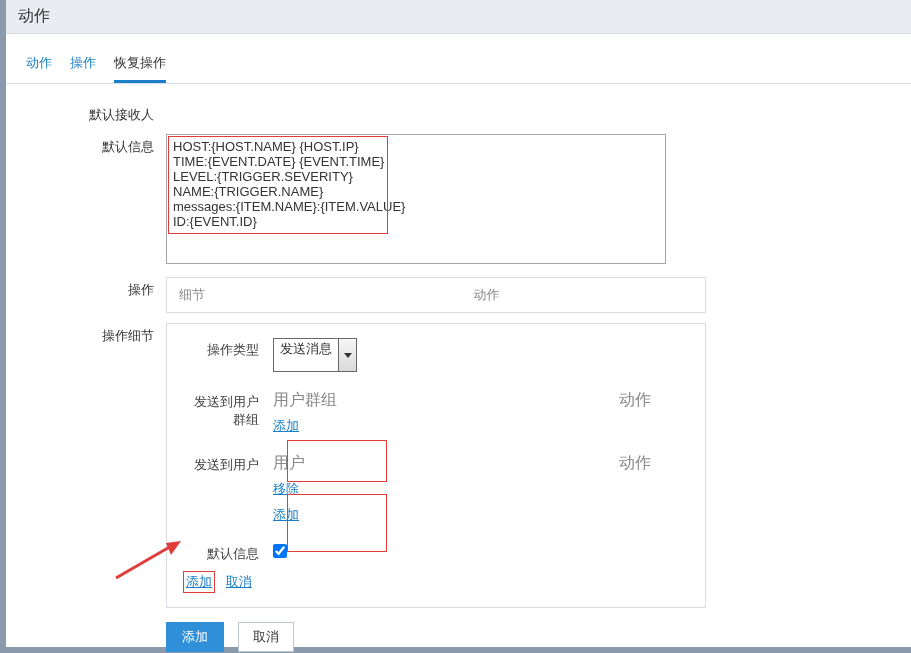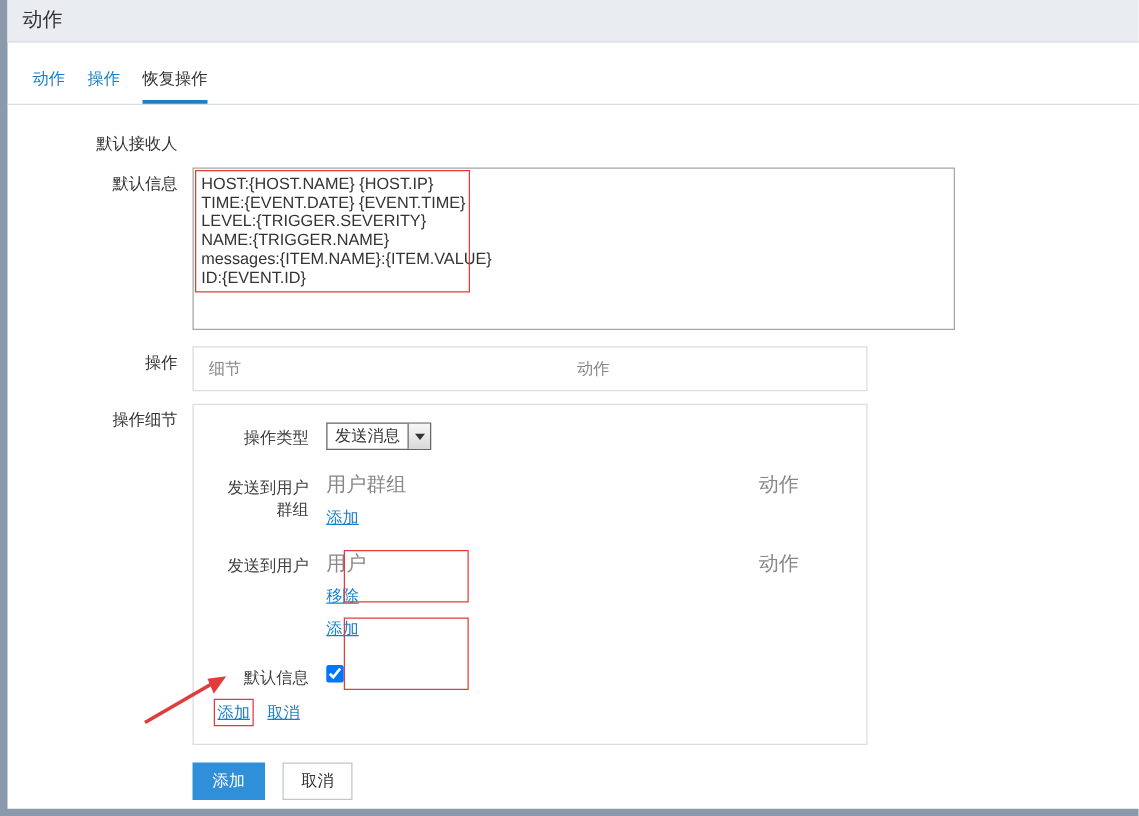--- a/index.html
+++ b/index.html
@@ -2,34 +2,34 @@
 <html><head>
 <meta charset="utf-8">
 <style>
 * { box-sizing: border-box; margin: 0; padding: 0; }
 html, body { width: 911px; height: 653px; font-family: Arial, "Microsoft YaHei", sans-serif; font-size: 13px; color: #333; background: #fff; overflow: hidden; }
 .outer-border { width: 911px; height: 653px; border-left: 6px solid #8a99ab; border-bottom: 6px solid #8a99ab; position: relative; background: #fff; }
 .page-title-bar { background: #e9edf1; border-bottom: 1px solid #d8dde3; padding: 6px 12px; font-size: 16px; color: #333; }
 .tabs { display: flex; gap: 18px; padding: 20px 0 0 20px; border-bottom: 1px solid #d8dde3; margin-bottom: 18px; }
 .tab { color: #1a7fc7; padding-bottom: 8px; cursor: pointer; font-size: 13px; }
 .tab.active { color: #333; border-bottom: 3px solid #1a7fc7; font-size: 13px; }
-.form-row { display: flex; align-items: flex-start; margin-bottom: 10px; padding-left: 8px; }
+.form-row { display: flex; align-items: flex-start; margin-bottom: 10px; padding-left: 20px; }
 .form-label { width: 140px; text-align: right; padding-right: 12px; padding-top: 4px; color: #333; font-size: 13px; }
 .form-content { flex: 1; min-width: 0; }
 input[type="text"].wide { width: 450px; height: 24px; padding: 2px 6px; border: 1px solid #a6a6a6; font-size: 13px; color: #333; }
-textarea.wide { width: 610px; height: 130px; padding: 4px 6px; border: 1px solid #a6a6a6; font-size: 13px; color: #333; resize: none; font-family: Arial, sans-serif; }
+textarea.wide { width: 500px; height: 130px; padding: 4px 6px; border: 1px solid #a6a6a6; font-size: 13px; color: #333; resize: none; font-family: Arial, sans-serif; }
 .textarea-wrap { position: relative; display: inline-block; }
 .red-box { position: absolute; border: 1px solid #e03c3c; pointer-events: none; }
 .ops-table { width: 540px; border: 1px solid #d8dde3; }
 .ops-table th { text-align: left; font-weight: normal; color: #888; padding: 6px 10px; font-size: 13px; }
 .detail-box { width: 540px; border: 1px solid #d8dde3; padding: 14px 16px 14px 16px; position: relative; }
 .detail-row { display: flex; align-items: flex-start; margin-bottom: 18px; }
 .detail-label { width: 90px; text-align: right; padding-right: 14px; padding-top: 3px; font-size: 13px; color: #404040; }
 .detail-content { flex: 1; }
-.select-wrap { display: inline-flex; align-items: stretch; border: 1px solid #666; height: 22px; background: #fff; }
+.select-wrap { display: inline-flex; align-items: stretch; border: 1px solid #666; height: 34px; background: #fff; }
 .select-wrap .sel-text { padding: 1px 6px; font-size: 13px; min-width: 60px; }
 .select-wrap .sel-btn { width: 18px; background: linear-gradient(#f7f7f7,#d9d9d9); border-left: 1px solid #666; display: flex; align-items: center; justify-content: center; }
 .triangle-down { width: 0; height: 0; border-left: 4px solid transparent; border-right: 4px solid transparent; border-top: 5px solid #333; }
 .sub-table { width: 100%; }
 .sub-table .sub-head { display: flex; color: #888; font-size: 16px; margin-bottom: 6px; }
 .sub-table .sub-head .col1 { flex: 1; }
 .sub-table .sub-head .col2 { width: 70px; }
 .sub-table .sub-row { display: flex; font-size: 13px; margin-bottom: 6px; }
 .sub-table .sub-row .col1 { flex: 1; }
 .sub-table .sub-row .col2 { width: 70px; }

